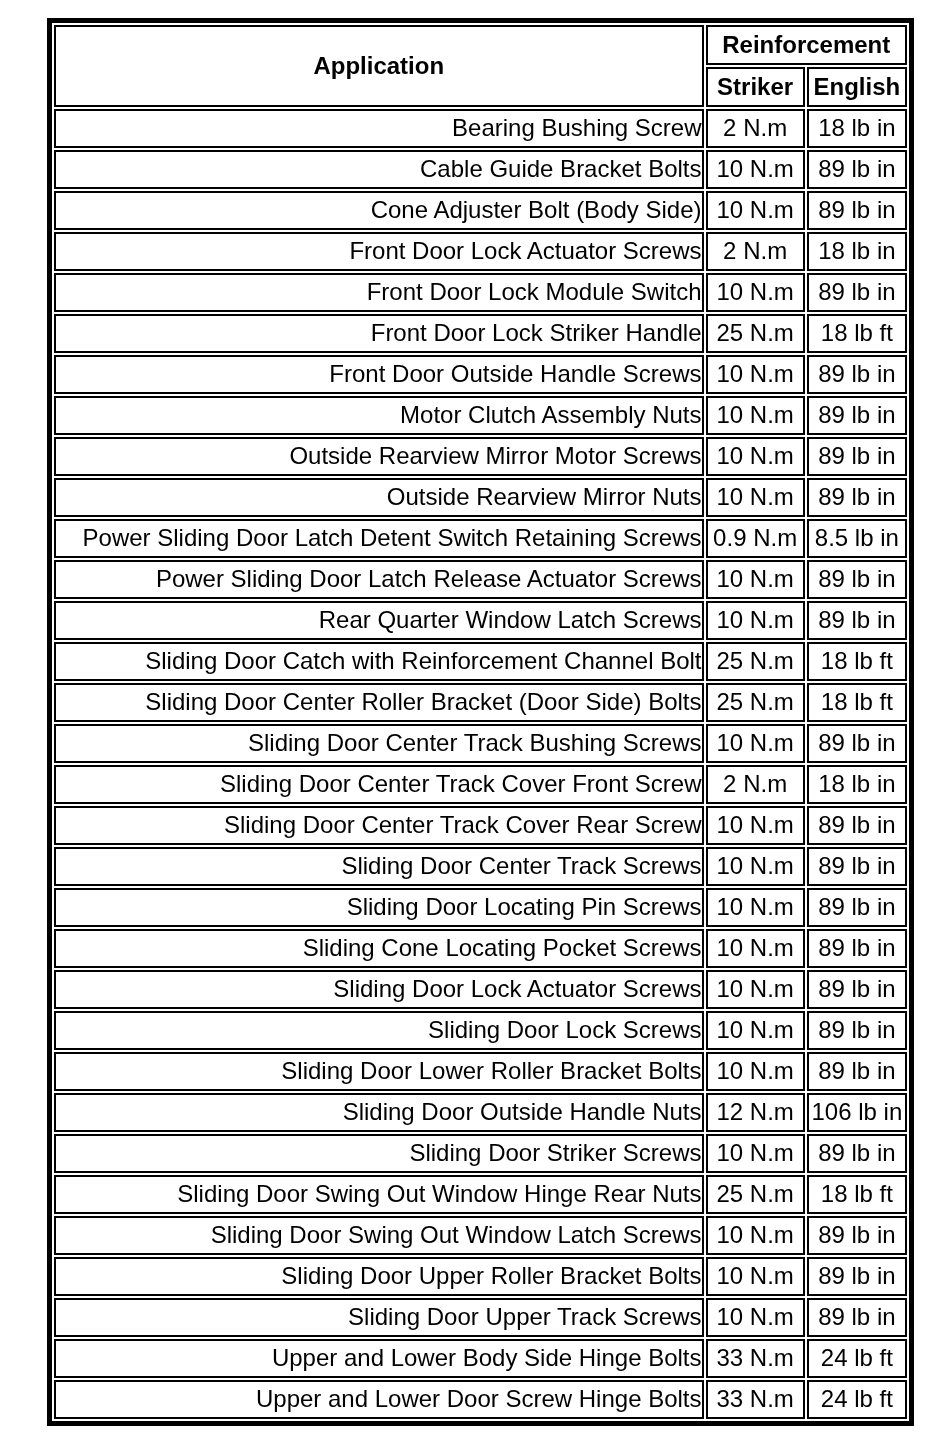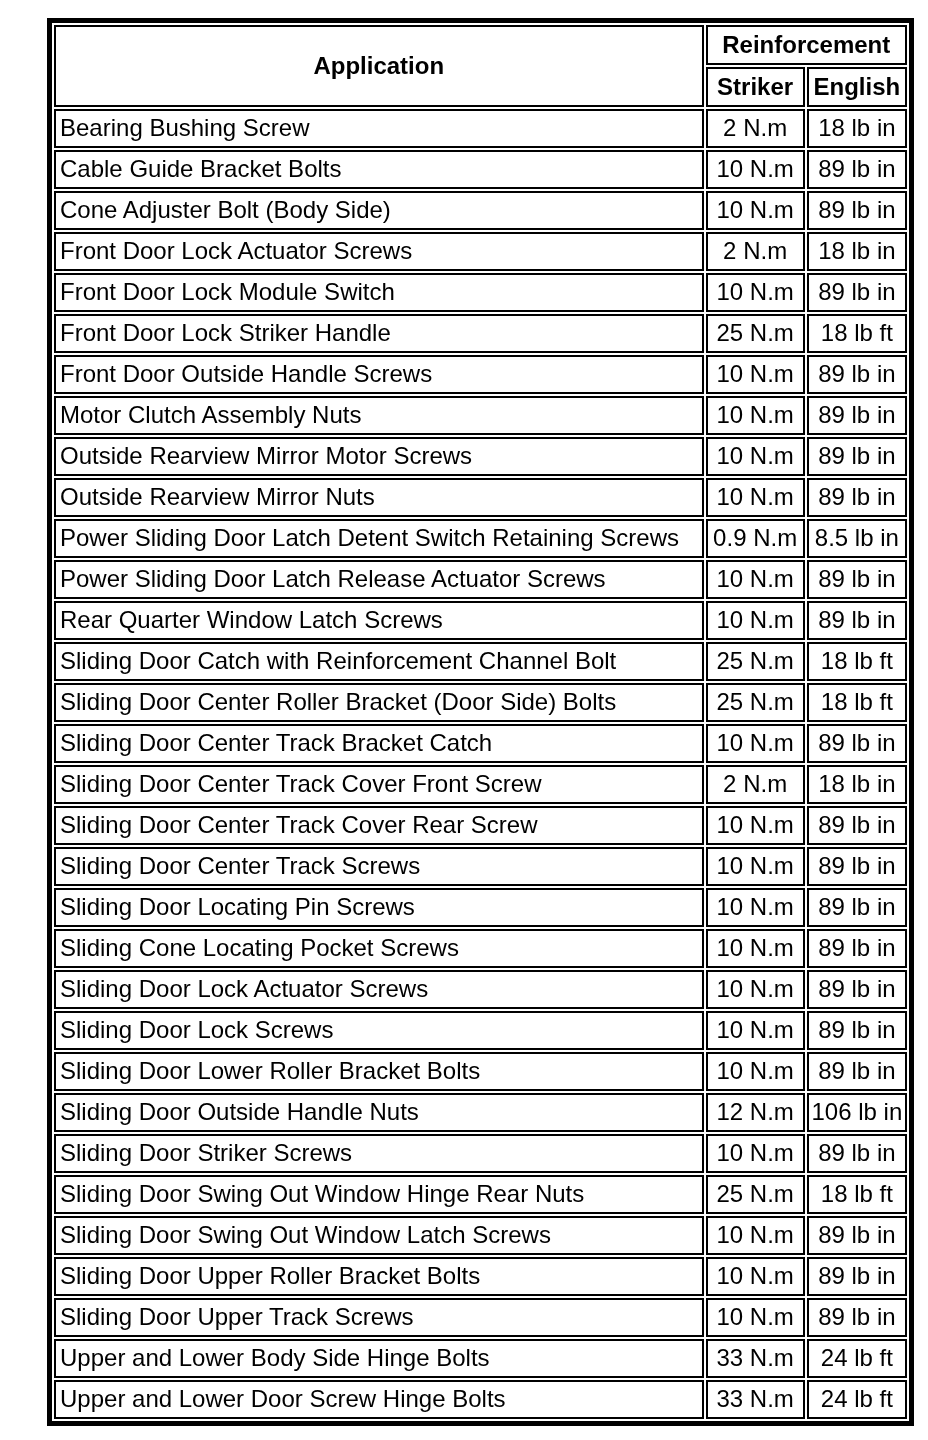--- a/index.html
+++ b/index.html
@@ -39,21 +39,21 @@
   }
   .spec-table th {
     font-weight: bold;
     text-align: center;
     height: 36px;
   }
   .spec-table td {
     height: 35px;
   }
   td.cell-app {
-    text-align: left;
+    text-align: right;
     padding-left: 4px;
   }
   td.cell-metric, td.cell-english {
     text-align: center;
   }
 </style>
 </head>
 <body>
 
 <div class="page">
@@ -143,21 +143,21 @@
           <td class="cell-app">Sliding Door Catch with Reinforcement Channel Bolt</td>
           <td class="cell-metric">25 N.m</td>
           <td class="cell-english">18 lb ft</td>
         </tr>
         <tr>
           <td class="cell-app">Sliding Door Center Roller Bracket (Door Side) Bolts</td>
           <td class="cell-metric">25 N.m</td>
           <td class="cell-english">18 lb ft</td>
         </tr>
         <tr>
-          <td class="cell-app">Sliding Door Center Track Bracket Catch</td>
+          <td class="cell-app">Sliding Door Center Track Bushing Screws</td>
           <td class="cell-metric">10 N.m</td>
           <td class="cell-english">89 lb in</td>
         </tr>
         <tr>
           <td class="cell-app">Sliding Door Center Track Cover Front Screw</td>
           <td class="cell-metric">2 N.m</td>
           <td class="cell-english">18 lb in</td>
         </tr>
         <tr>
           <td class="cell-app">Sliding Door Center Track Cover Rear Screw</td>

